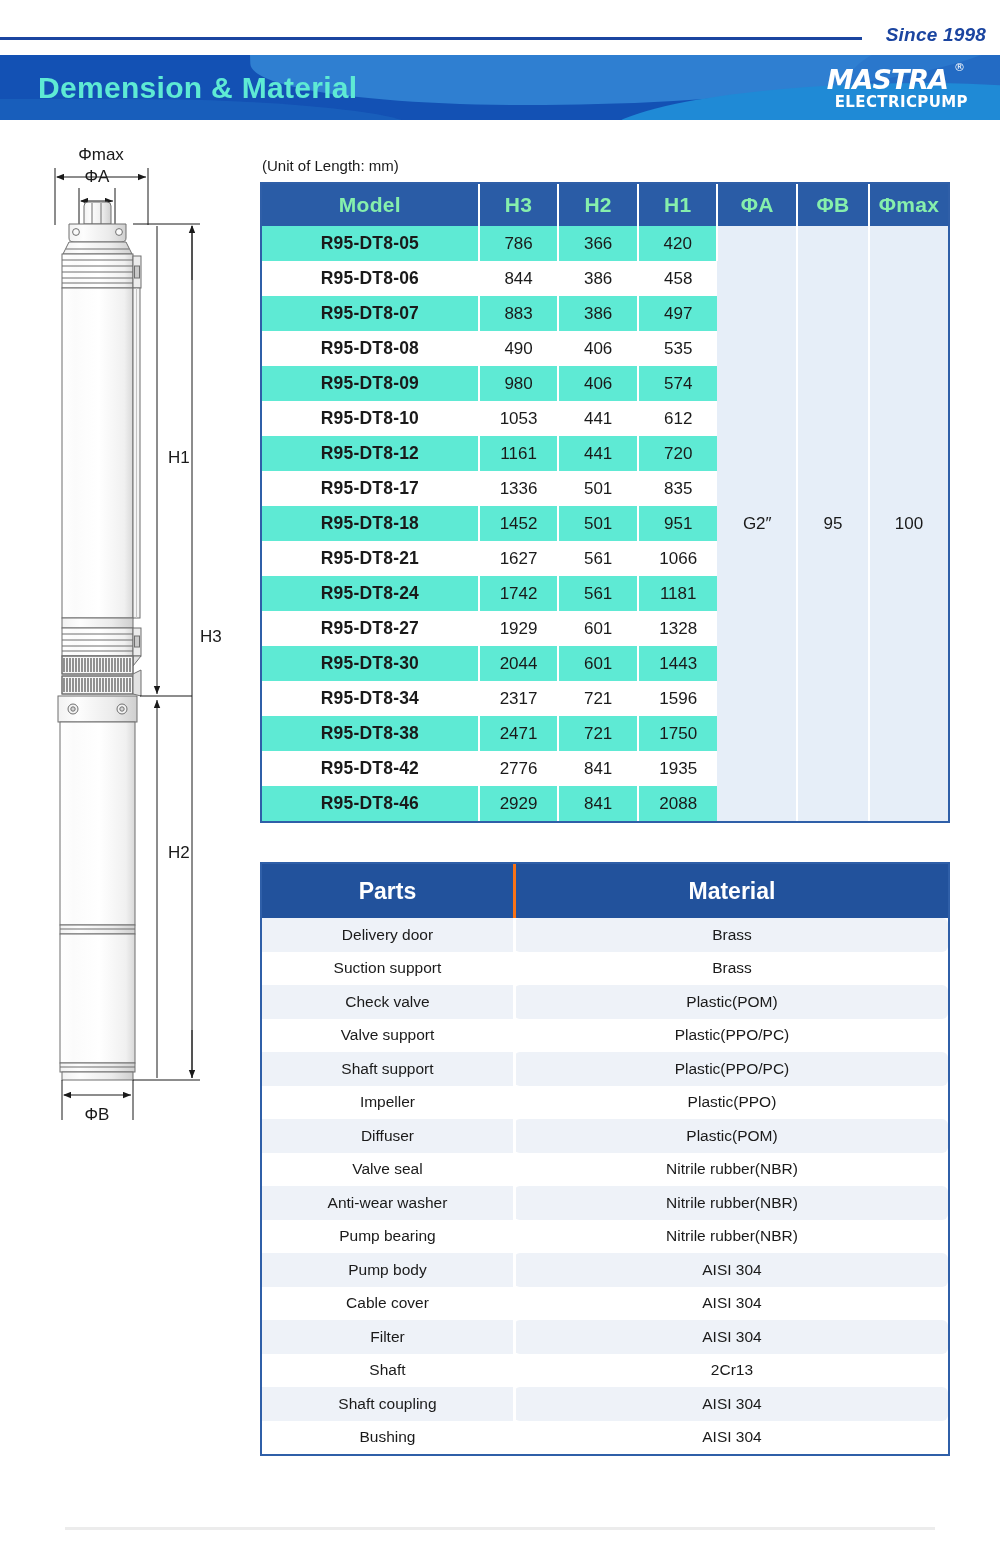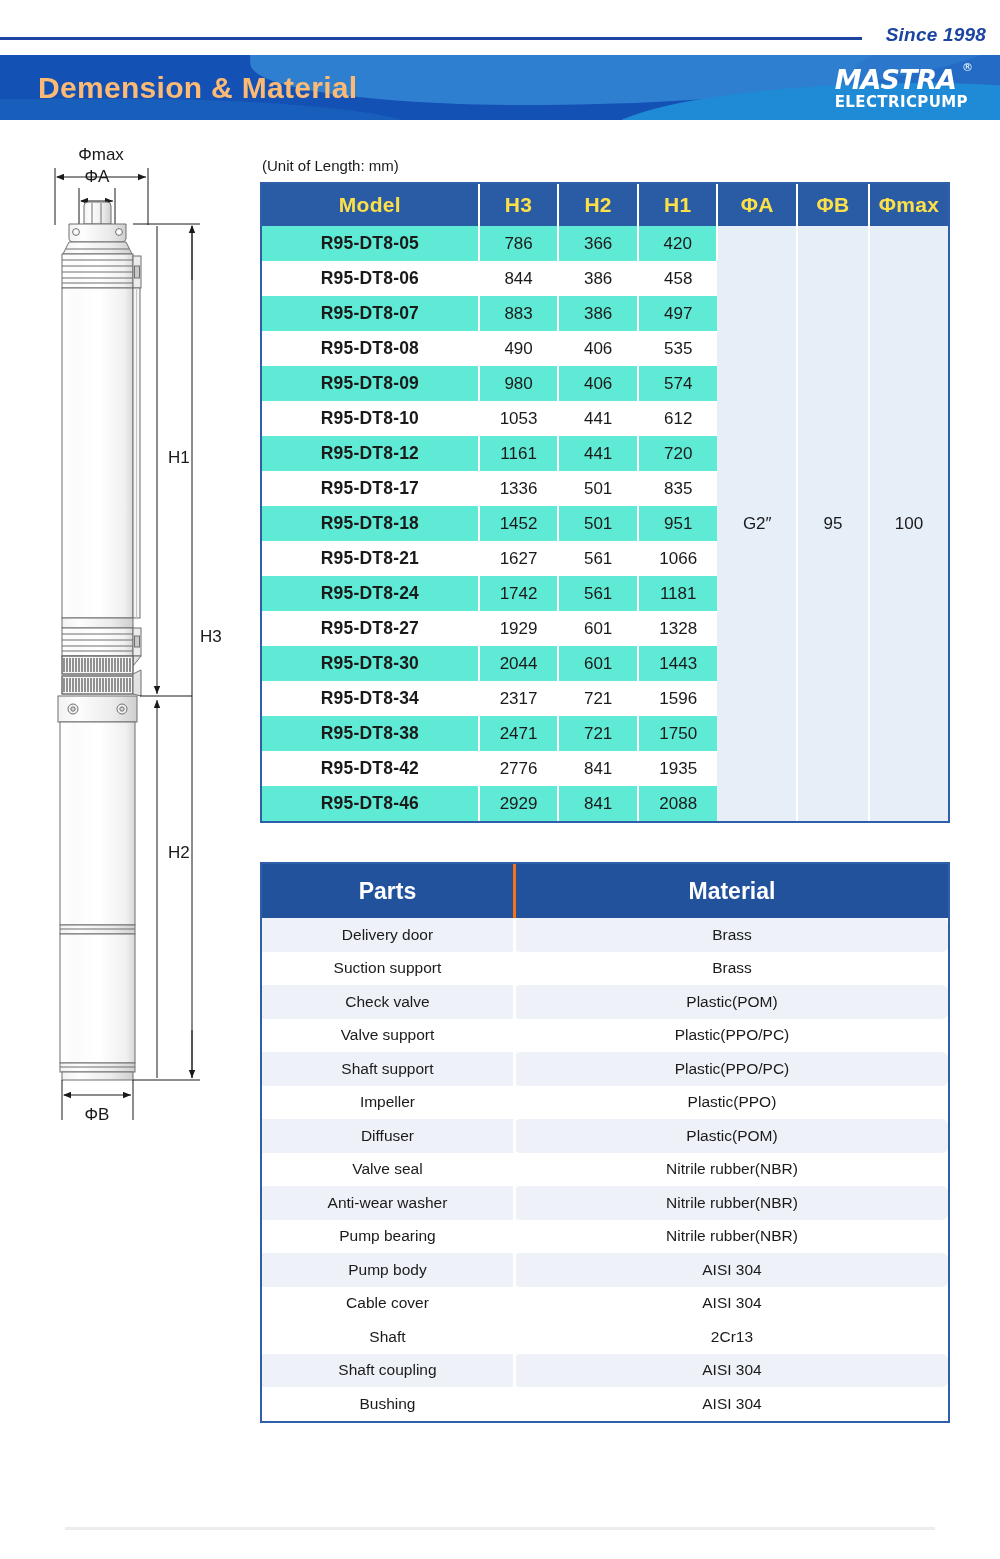--- a/index.html
+++ b/index.html
@@ -52,21 +52,21 @@
     opacity:.75;
   }
   .w4{
     left:0px;top:44px;width:420px;height:46px;
     background:#1a62bd;
     border-radius:0 70% 0 0;
     opacity:.8;
   }
   .banner-title{
     position:absolute;left:38px;top:50%;transform:translateY(-50%);
-    font-size:30px;font-weight:bold;color:#fdba74;
+    font-size:30px;font-weight:bold;color:#5eead4;
     letter-spacing:.3px;white-space:nowrap;
     z-index:5;
   }
 
   
   .logo{
     position:absolute;right:32px;top:50%;transform:translateY(-50%);
     z-index:5;text-align:left;
   }
   .logo-mark{
@@ -76,20 +76,21 @@
     position:relative;display:inline-block;
   }
   .logo-reg{
     position:absolute;right:-16px;top:-4px;
     font-size:11px;font-style:normal;font-weight:normal;
   }
   .logo-sub{
     font-size:15px;font-weight:bold;color:#ffffff;
     letter-spacing:.4px;line-height:1.1;margin-top:1px;
     font-family:"DejaVu Sans", sans-serif;
+    margin-left:8px;
   }
 
   
   .drawing{
     position:absolute;left:0px;top:130px;width:250px;height:990px;
   }
   .drawing svg{display:block;}
 
   
   .unit-note{
@@ -101,21 +102,21 @@
   
   .dim-wrap{
     position:absolute;left:260px;top:182px;width:690px;
     border:2px solid #2f5fa8;
     box-sizing:border-box;
   }
   table.dim{
     width:100%;border-collapse:collapse;table-layout:fixed;
   }
   table.dim th{
-    background:#2a5ca6;color:#fde047;font-size:21px;font-weight:bold;
+    background:#2a5ca6;color:#86efac;font-size:21px;font-weight:bold;
     height:40px;text-align:center;
     border-right:2px solid #ffffff;
     letter-spacing:.3px;
   }
   table.dim th:last-child{border-right:none;}
   table.dim td{
     height:35px;text-align:center;font-size:17px;color:#1a1a1a;
     border-right:2px solid #ffffff;
     padding:0;
   }
@@ -539,20 +540,24 @@
           <td>Nitrile rubber(NBR)</td>
         </tr>
         <tr class="odd">
           <td>Pump body</td>
           <td>AISI 304</td>
         </tr>
         <tr class="even">
           <td>Cable cover</td>
           <td>AISI 304</td>
         </tr>
+        <tr class="odd">
+          <td>Filter</td>
+          <td>AISI 304</td>
+        </tr>
         <tr class="even">
           <td>Shaft</td>
           <td>2Cr13</td>
         </tr>
         <tr class="odd">
           <td>Shaft coupling</td>
           <td>AISI 304</td>
         </tr>
         <tr class="even">
           <td>Bushing</td>

